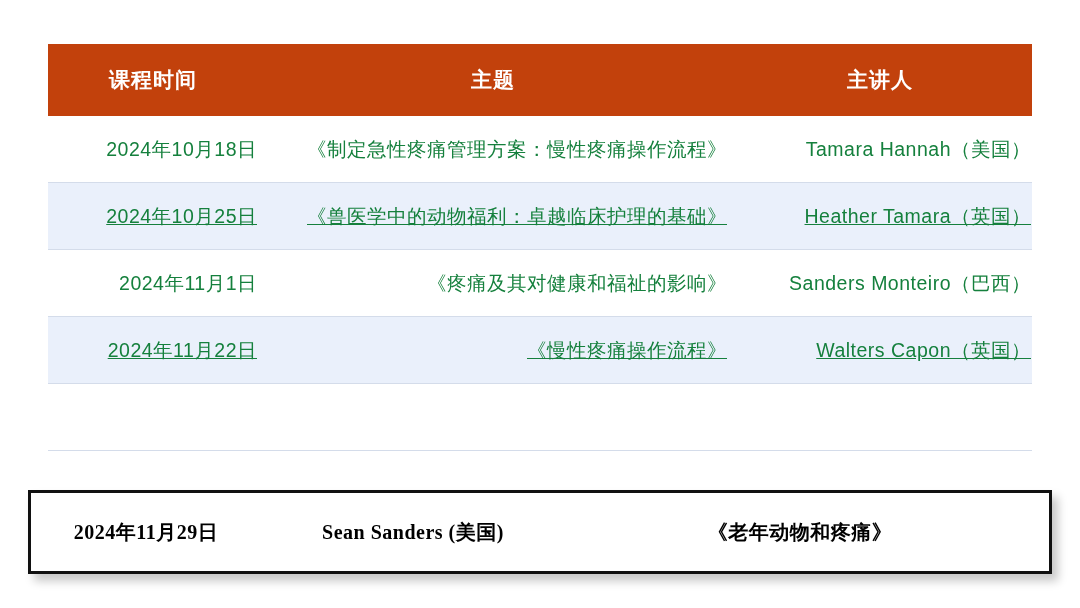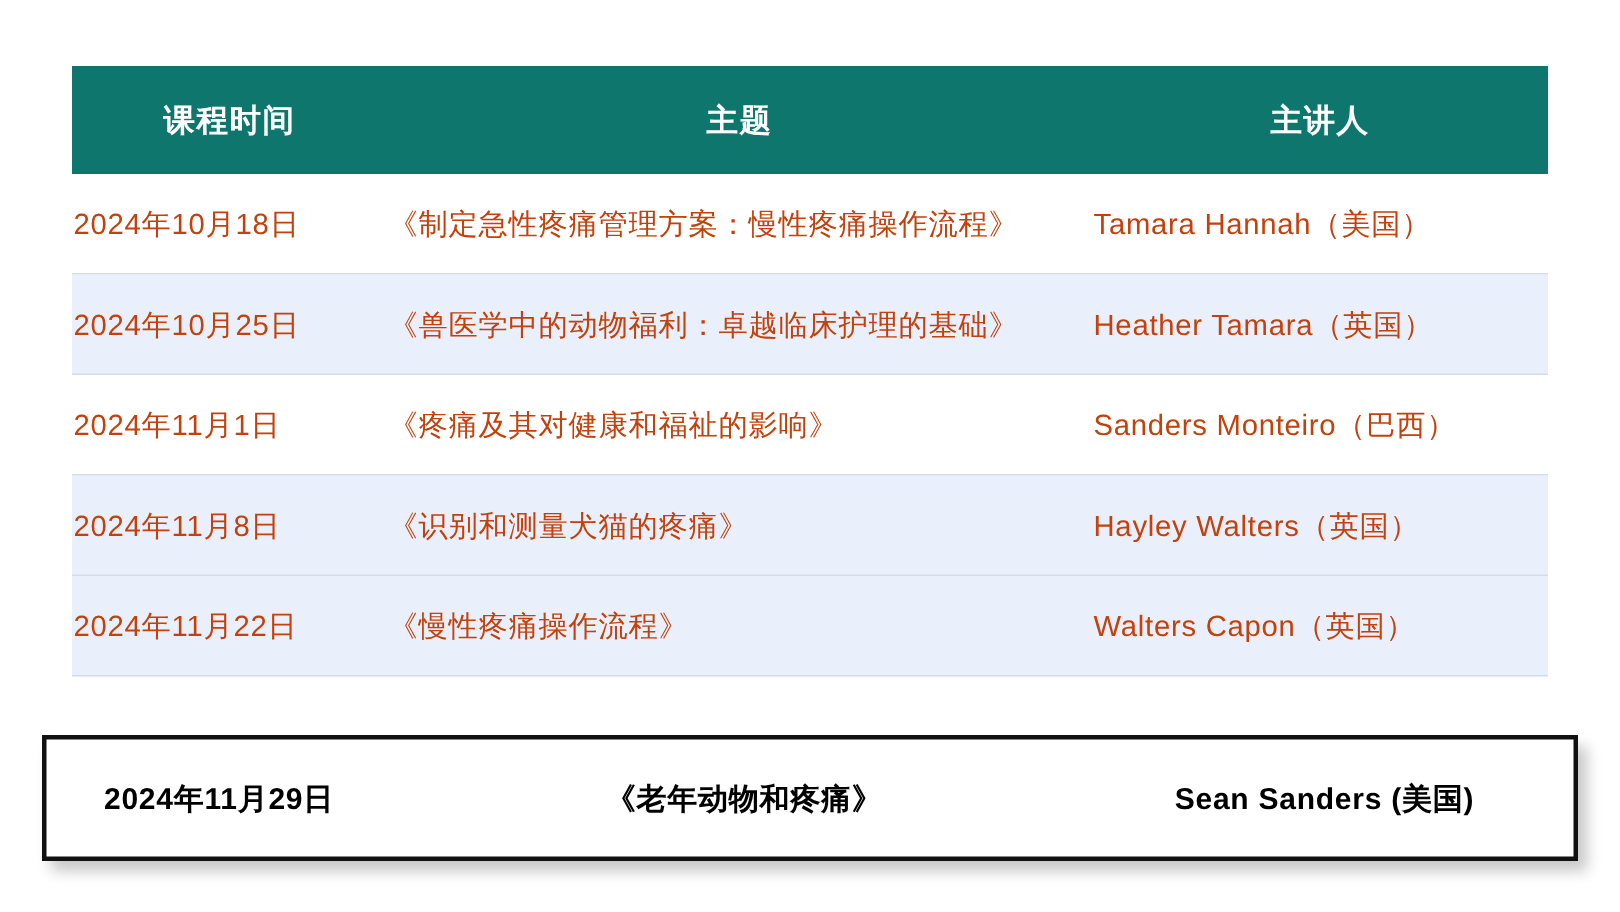--- a/index.html
+++ b/index.html
@@ -26,44 +26,45 @@
     width: 984px;
     border-collapse: collapse;
     table-layout: fixed;
   }
 
   #schedule-table col.c-time  { width: 210px; }
   #schedule-table col.c-topic { width: 470px; }
   #schedule-table col.c-speak { width: 304px; }
 
   #schedule-table thead th {
-    background: #0f766e;
+    background: #c2410c;
     color: #ffffff;
     font-size: 21px;
     font-weight: bold;
     height: 70px;
     text-align: center;
     vertical-align: middle;
     letter-spacing: 1px;
     border: none;
   }
 
   #schedule-table tbody td {
     height: 64px;
     font-size: 19.5px;
-    color: #c2410c;
-    text-align: left;
+    color: #15803d;
+    text-align: right;
     vertical-align: middle;
     border-bottom: 1px solid #d4dcea;
     letter-spacing: 0.5px;
     white-space: nowrap;
   }
 
   #schedule-table tbody tr.alt td {
     background: #eaf0fb;
+    text-decoration: underline;
   }
   #schedule-table tbody tr.plain td {
     background: #ffffff;
   }
 
   
   #highlight-row {
     position: absolute;
     left: 28px;
     top: 490px;
@@ -77,20 +78,21 @@
     align-items: center;
   }
 
   #highlight-row .hl-cell {
     font-size: 20px;
     font-weight: bold;
     color: #000000;
     text-align: center;
     letter-spacing: 0.5px;
     white-space: nowrap;
+    font-family: Liberation Serif, serif;
   }
   #highlight-row .hl-time  { width: 230px; }
   #highlight-row .hl-topic { width: 470px; }
   #highlight-row .hl-speak { width: 304px; }
 </style>
 </head>
 <body>
 
 <div id="page">
 
@@ -117,36 +119,31 @@
         <td>2024年10月25日</td>
         <td>《兽医学中的动物福利：卓越临床护理的基础》</td>
         <td>Heather Tamara（英国）</td>
       </tr>
       <tr class="plain">
         <td>2024年11月1日</td>
         <td>《疼痛及其对健康和福祉的影响》</td>
         <td>Sanders Monteiro（巴西）</td>
       </tr>
       <tr class="alt">
-        <td>2024年11月8日</td>
-        <td>《识别和测量犬猫的疼痛》</td>
-        <td>Hayley Walters（英国）</td>
-      </tr>
-      <tr class="alt">
         <td>2024年11月22日</td>
         <td>《慢性疼痛操作流程》</td>
         <td>Walters Capon（英国）</td>
       </tr>
       <tr class="plain">
         <td></td>
         <td></td>
         <td></td>
       </tr>
     </tbody>
   </table>
 
   <div id="highlight-row">
     <div class="hl-cell hl-time">2024年11月29日</div>
+    <div class="hl-cell hl-speak">Sean Sanders (美国)</div>
     <div class="hl-cell hl-topic">《老年动物和疼痛》</div>
-    <div class="hl-cell hl-speak">Sean Sanders (美国)</div>
   </div>
 
 </div>
 
 </body></html>

